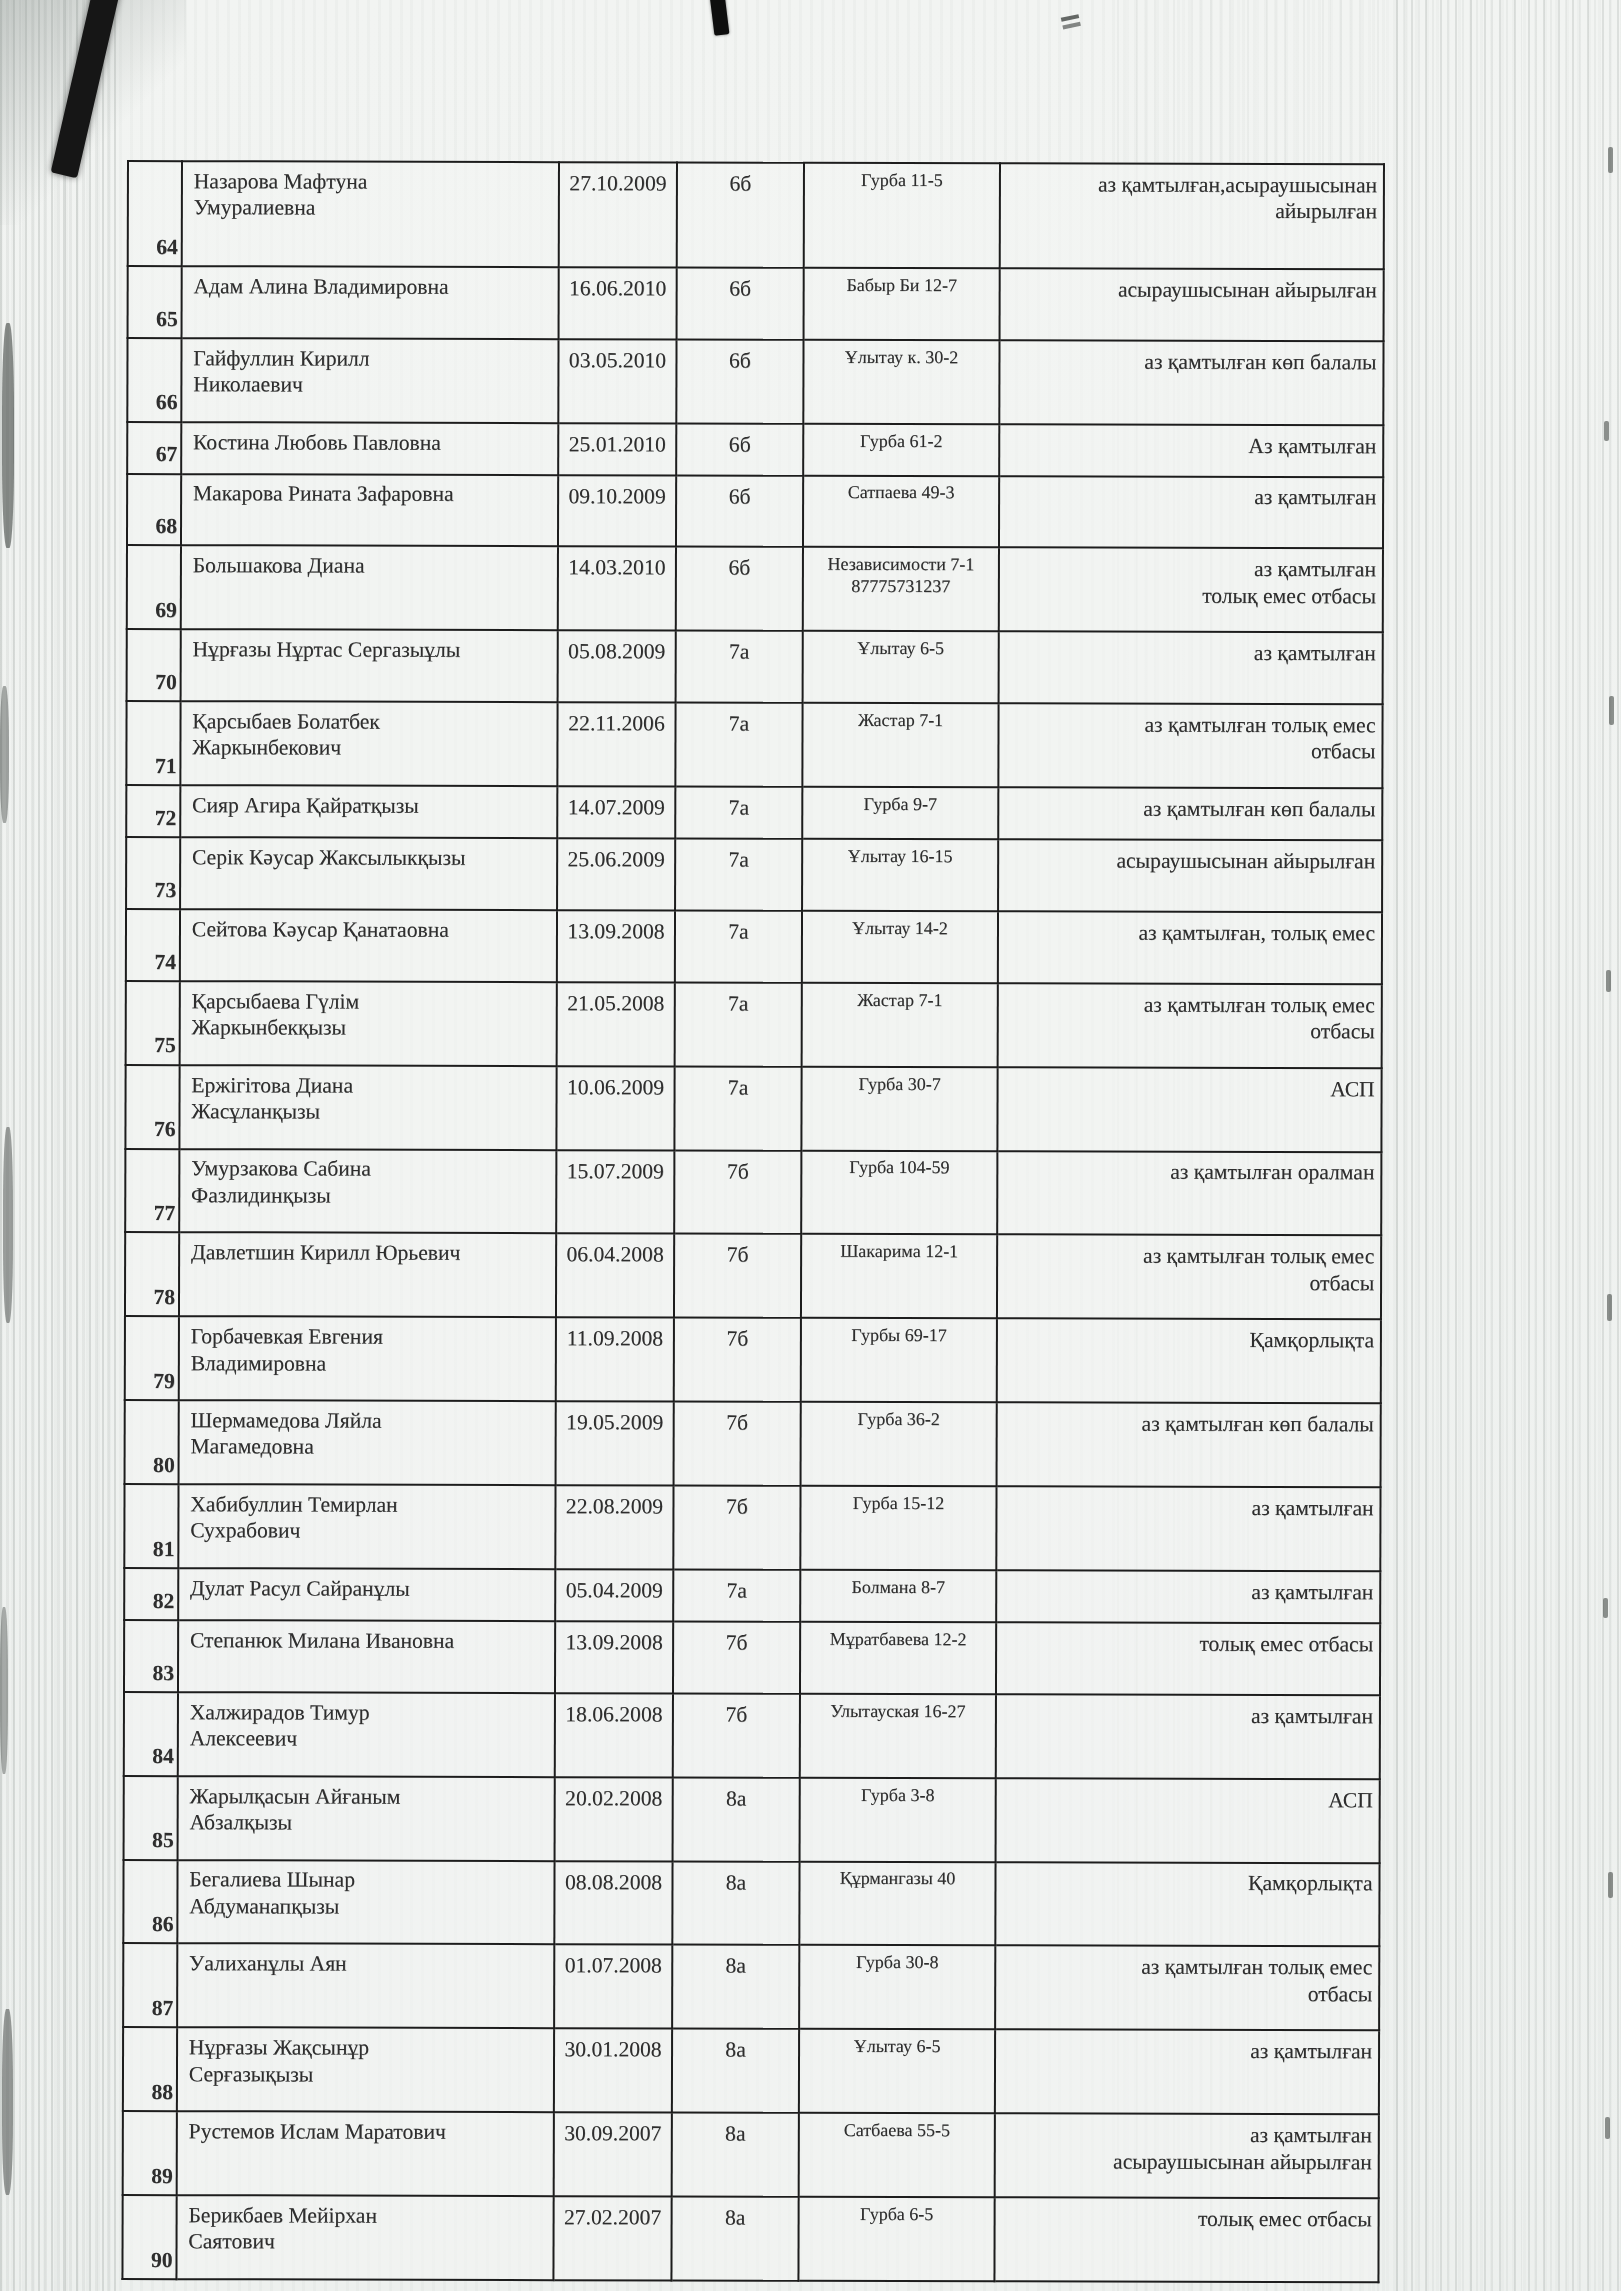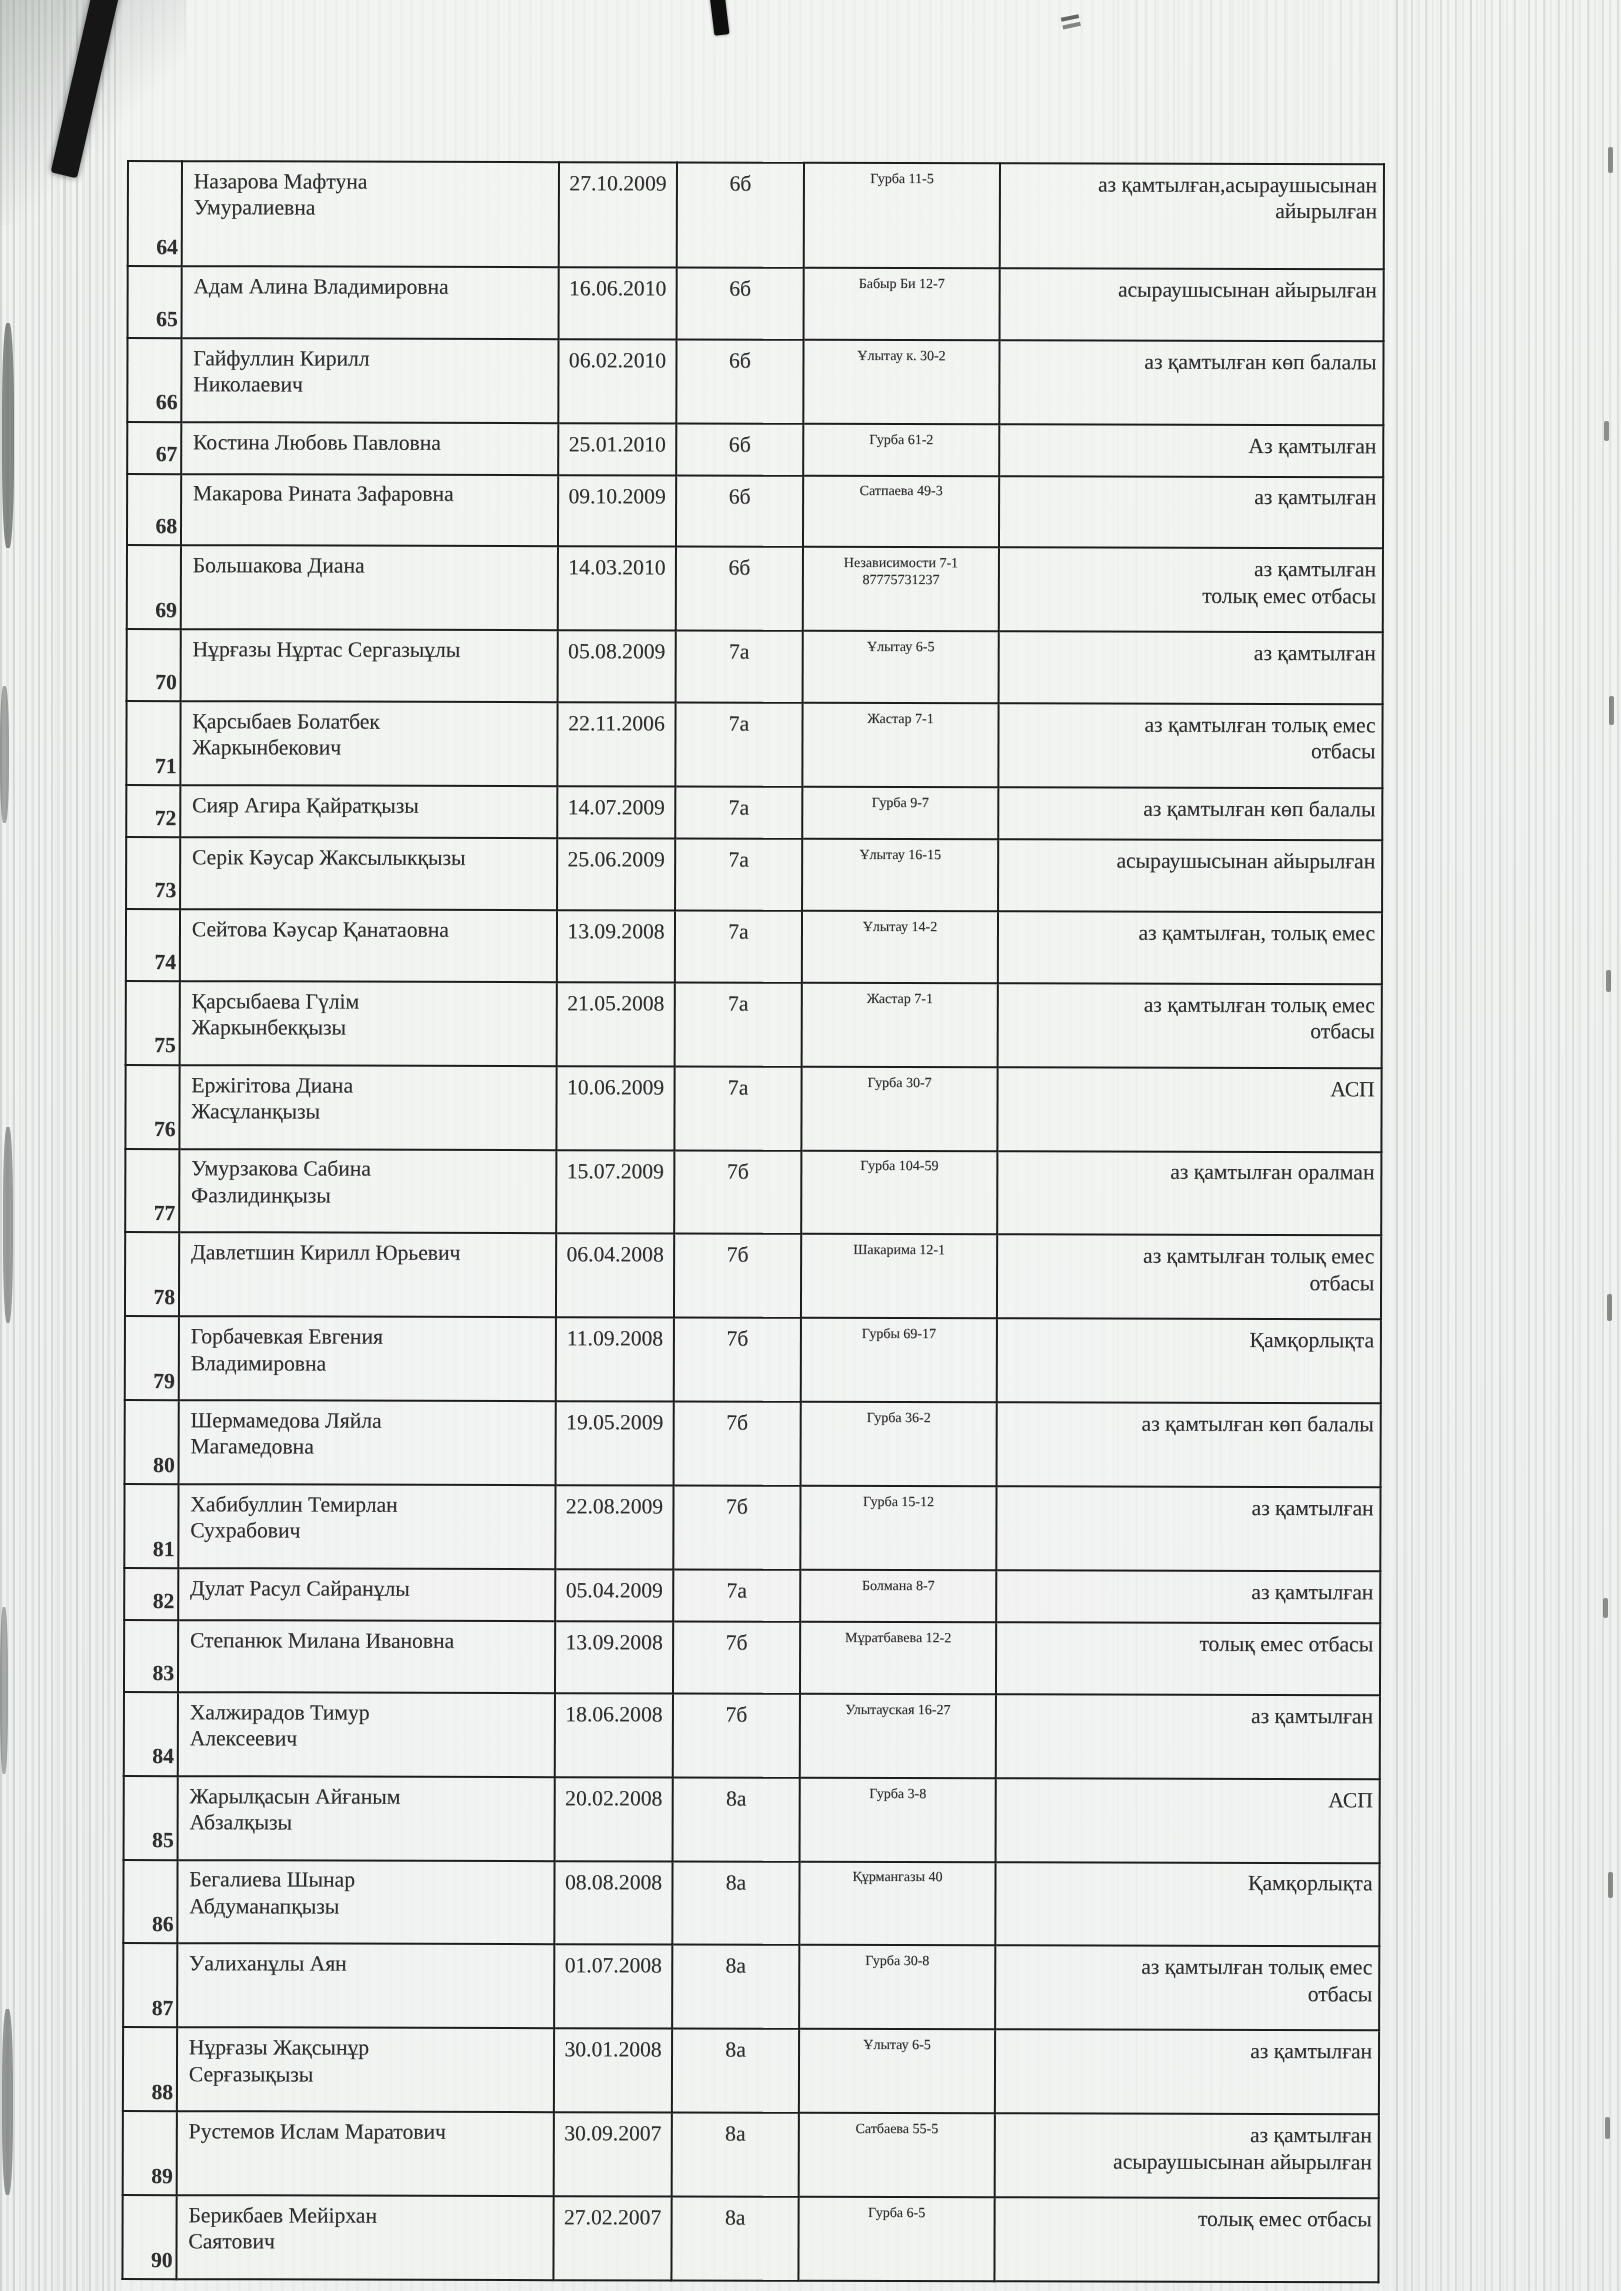--- a/index.html
+++ b/index.html
@@ -49,21 +49,21 @@
     color:#2e2e2e;font-size:21.6px;line-height:1.22;white-space:pre-line;overflow:hidden;
     text-shadow:0.3px 0.3px 0.4px rgba(45,45,45,.4);
   }
   td{height:59px;}
   tr.tall td{height:71px;}
   tr:nth-child(1) td{height:92px;}
   tr:nth-child(4) td, tr:nth-child(9) td, tr:nth-child(19) td, tr:nth-child(28) td{height:39px;}
   td.c-num{vertical-align:bottom;text-align:right;padding:2px 2.9px 4.9px 2px;font-weight:bold;}
   td.c-name{text-align:left;padding-left:10.8px;padding-top:5.9px;}
   td.c-date,td.c-class{text-align:center;padding-top:7px;}
-  td.c-addr{text-align:center;padding-top:5.9px;font-size:14px;}
+  td.c-addr{text-align:center;padding-top:5.9px;font-size:18px;}
   td.c-status{text-align:right;padding-top:6.9px;}
 </style>
 </head>
 <body>
 
 <div class="page">
 
   <div class="streaks-left"></div>
   <div class="streaks-mid"></div>
   <div class="streaks-right"></div>
@@ -113,21 +113,21 @@
       <td class="c-name">Адам Алина    Владимировна</td>
       <td class="c-date">16.06.2010</td>
       <td class="c-class">6б</td>
       <td class="c-addr">Бабыр Би 12-7</td>
       <td class="c-status">асыраушысынан айырылған</td>
     </tr>
           <tr class="tall">
       <td class="c-num">66</td>
       <td class="c-name">Гайфуллин Кирилл
 Николаевич</td>
-      <td class="c-date">06.02.2010</td>
+      <td class="c-date">03.05.2010</td>
       <td class="c-class">6б</td>
       <td class="c-addr">Ұлытау к. 30-2</td>
       <td class="c-status">аз қамтылған көп балалы</td>
     </tr>
           <tr>
       <td class="c-num">67</td>
       <td class="c-name">Костина Любовь Павловна</td>
       <td class="c-date">25.01.2010</td>
       <td class="c-class">6б</td>
       <td class="c-addr">Гурба 61-2</td>

